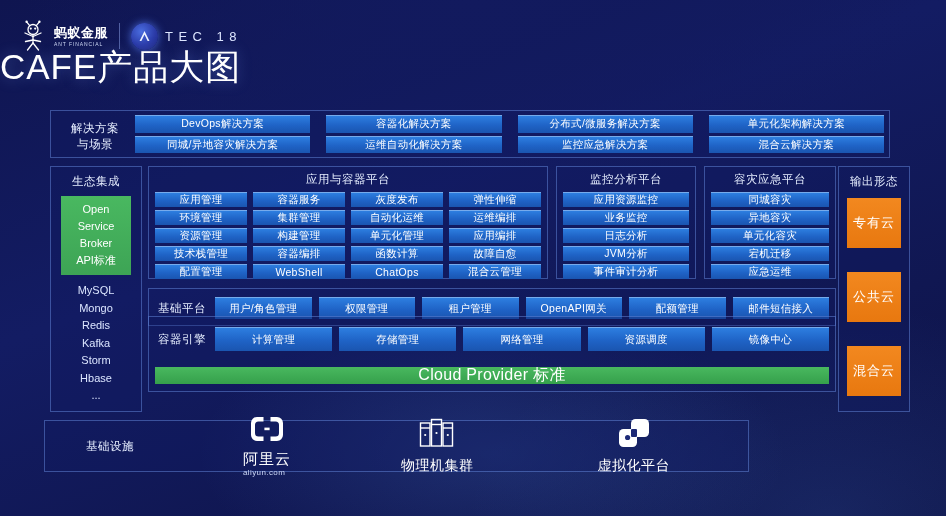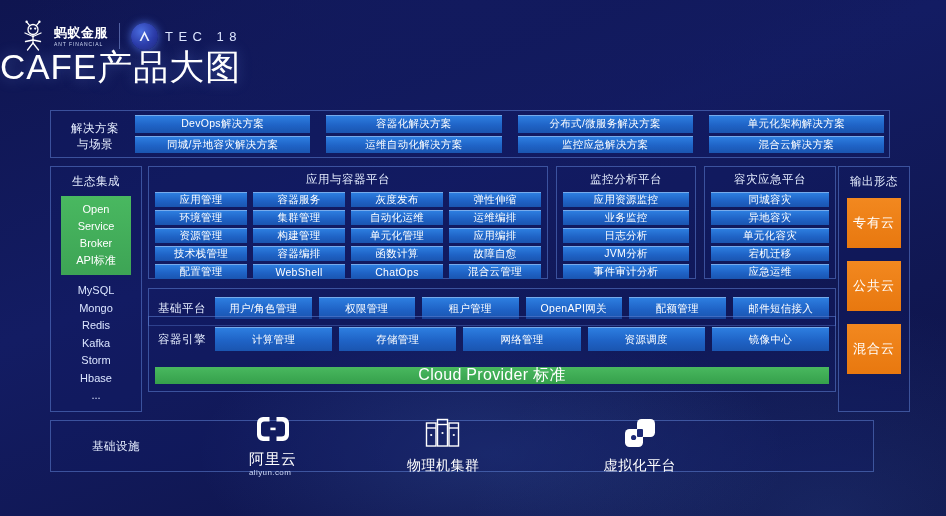--- a/index.html
+++ b/index.html
@@ -84,21 +84,21 @@
 
   #apps { left: 148px; top: 166px; width: 400px; height: 113px; }
   #mon  { left: 556px; top: 166px; width: 140px; height: 113px; }
   #dr   { left: 704px; top: 166px; width: 132px; height: 113px; }
   .plat-title { margin-top: 5px; }
   .chip-grid { position: absolute; left: 6px; right: 6px; top: 25px; bottom: 5px; display: grid; gap: 3px 6px; }
   #apps .chip-grid { grid-template-columns: repeat(4, 1fr); grid-auto-rows: 1fr; }
   #mon .chip-grid, #dr .chip-grid { grid-template-columns: 1fr; grid-auto-rows: 1fr; }
 
   #output { left: 838px; top: 166px; width: 72px; height: 246px; padding-top: 7px; }
-  .out-list { margin-top: 9px; display: flex; flex-direction: column; align-items: center; gap: 13px; }
+  .out-list { margin-top: 9px; display: flex; flex-direction: column; align-items: center; gap: 24px; }
   .out-box {
     width: 54px; height: 50px; background: linear-gradient(180deg, #f2881f 0%, #e8780f 100%);
     display: flex; align-items: center; justify-content: center;
     font-size: 13px; color: #ffffff; letter-spacing: 1px;
   }
 
   
   #base   { left: 148px; top: 288px; width: 688px; height: 38px; }
   #engine { left: 148px; top: 316px; width: 688px; height: 76px; }
   .hrow { position: absolute; left: 0; right: 0; display: flex; align-items: center; }
@@ -109,21 +109,21 @@
   #engine .hrow{ top: 10px; height: 24px; }
   #engine .chips .chip { height: 24px; }
   .cloud-bar {
     position: absolute; left: 6px; right: 6px; bottom: 7px; height: 17px;
     background: linear-gradient(180deg, #49b85f 0%, #35a04b 100%);
     display: flex; align-items: center; justify-content: center;
     font-size: 16px; color: #ffffff; letter-spacing: .3px;
   }
 
   
-  #infra { left: 50px; top: 420px; width: 824px; height: 52px; }
+  #infra { left: 44px; top: 420px; width: 705px; height: 52px; }
   .infra-inner { position: absolute; inset: 0; display: flex; align-items: center; }
   .infra-label { width: 130px; text-align: center; flex: none; }
   .infra-items { flex: 1; display: flex; align-items: center; }
   .infra-item { display: flex; align-items: center; gap: 9px; flex-direction: column; }
   .infra-item .cap { font-size: 14px; color: #ffffff; letter-spacing: .5px; }
   #item-aliyun { margin-left: 68px; }
   #item-physical { margin-left: 110px; }
   #item-virtual { margin-left: 124px; }
   .ali-words { display: flex; flex-direction: column; line-height: 1; }
   .ali-cn { font-size: 15px; color: #fff; letter-spacing: 1px; }

